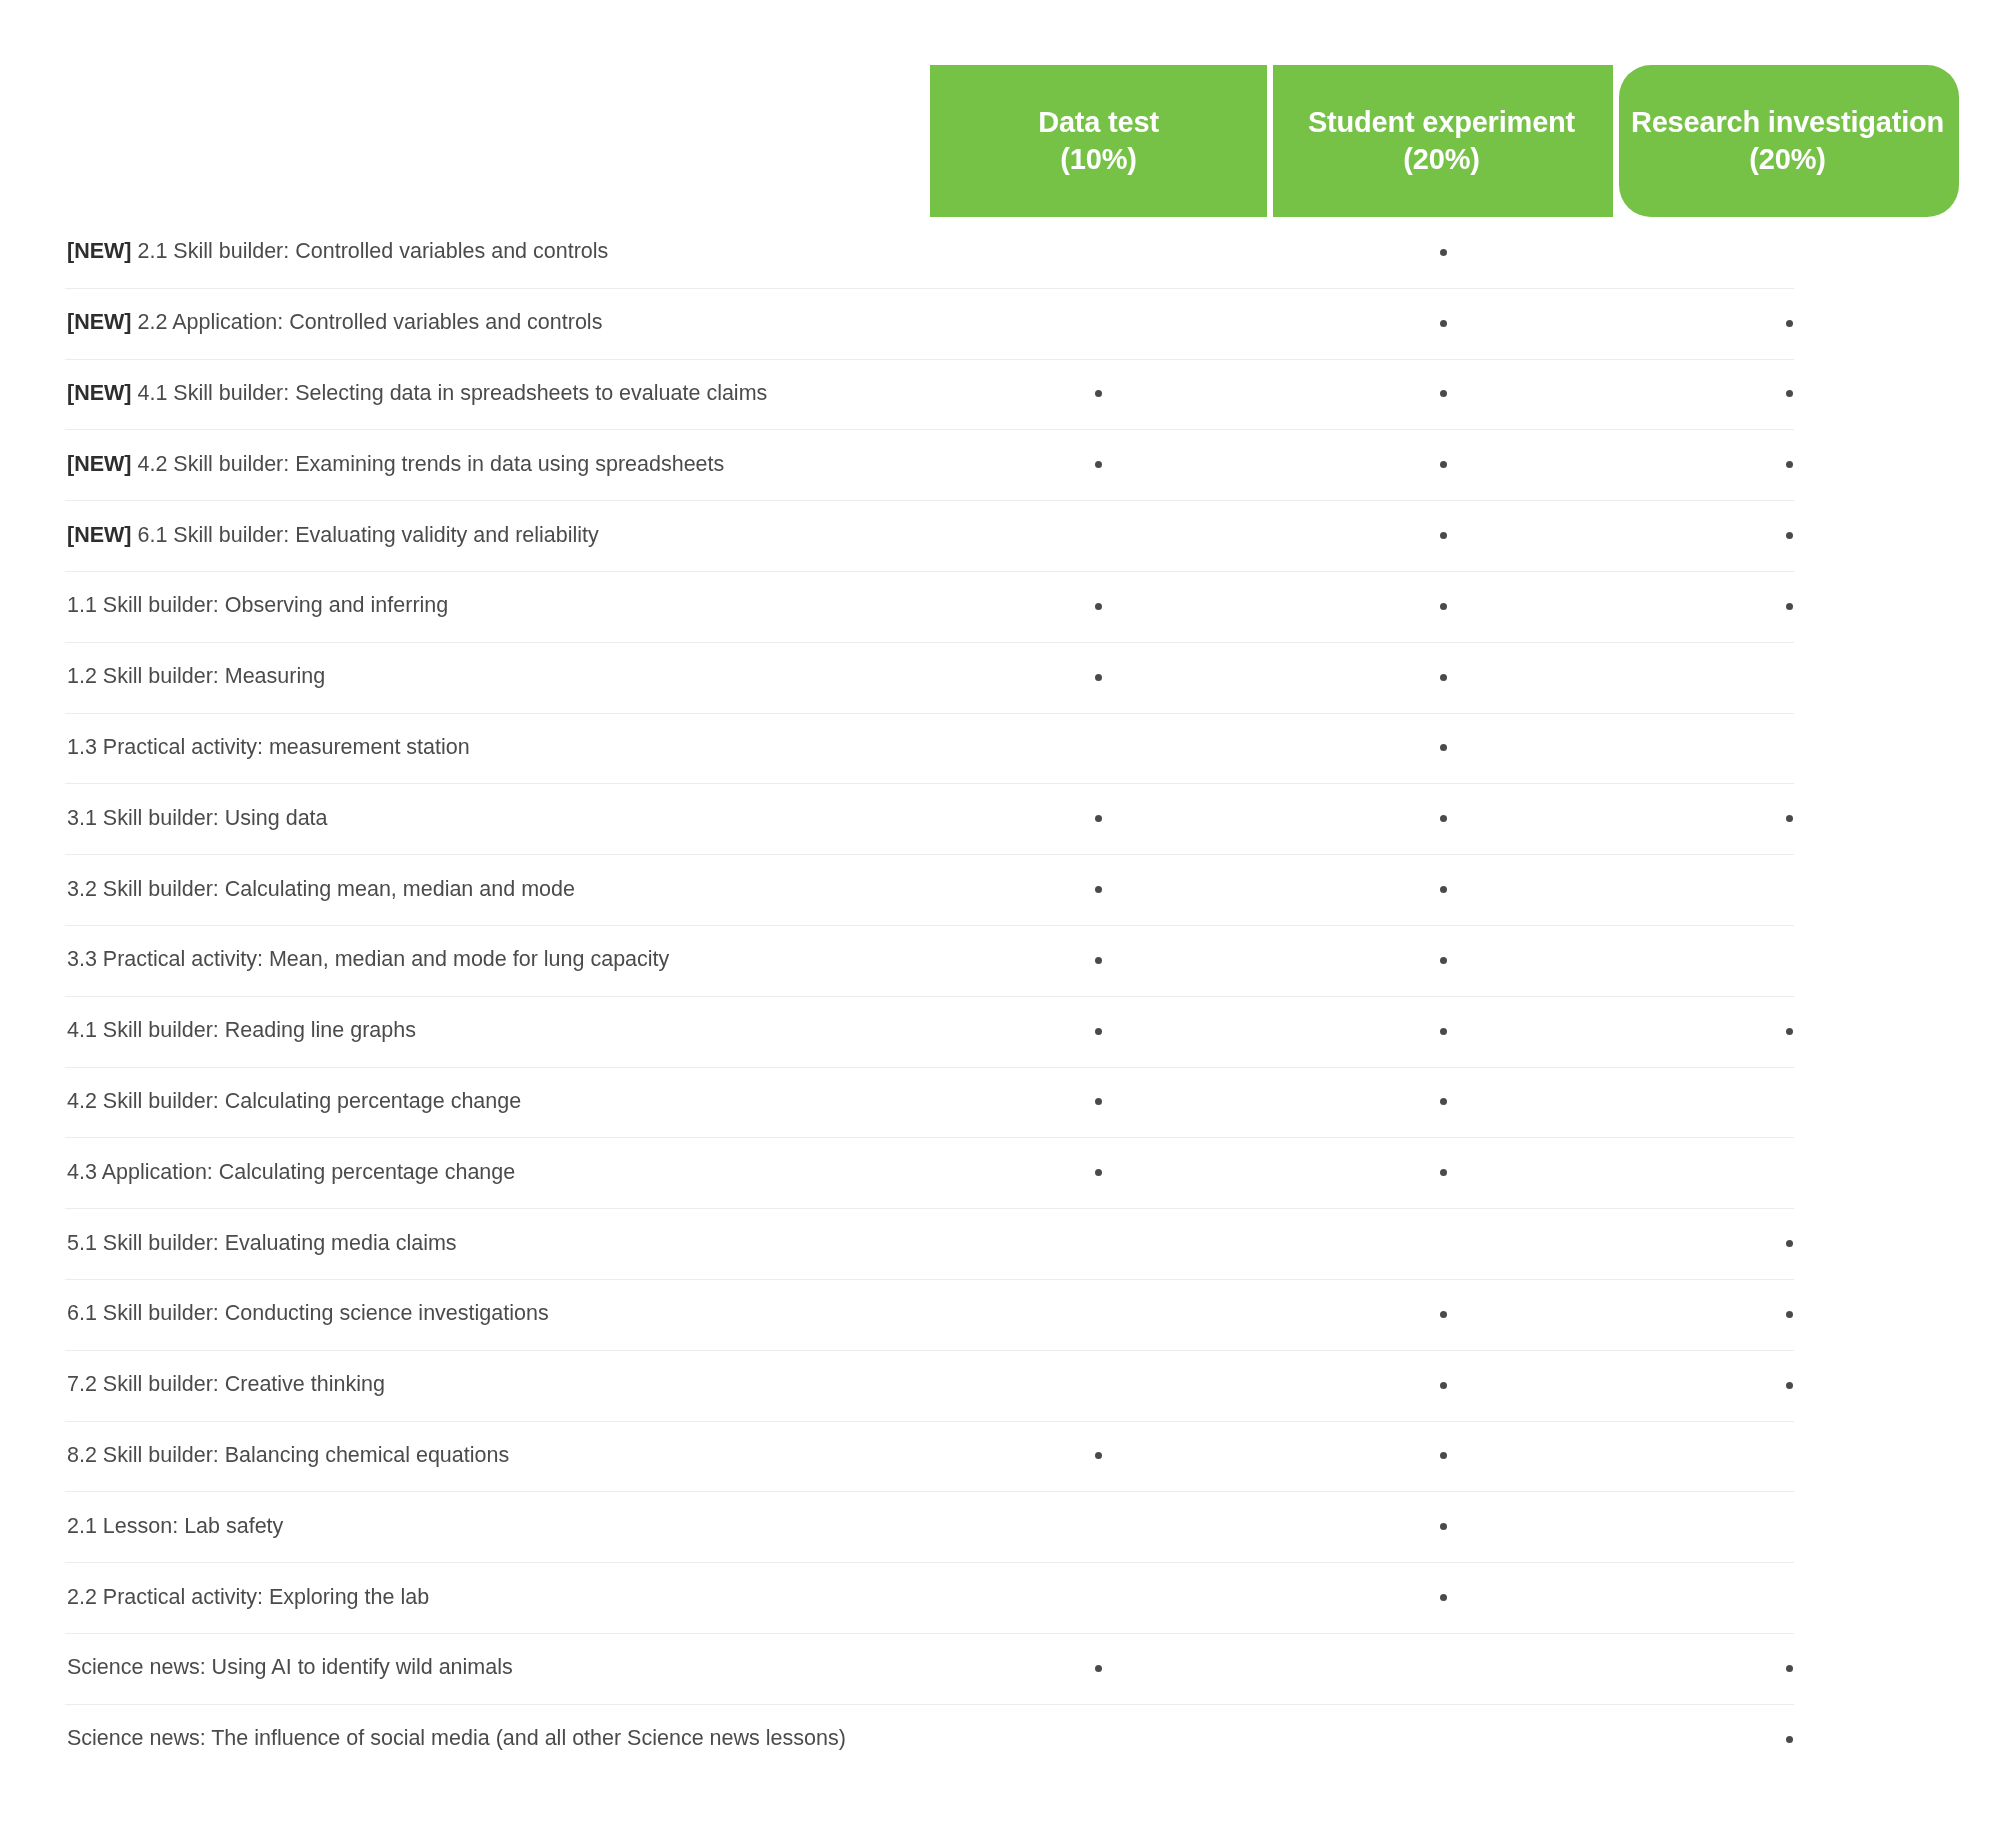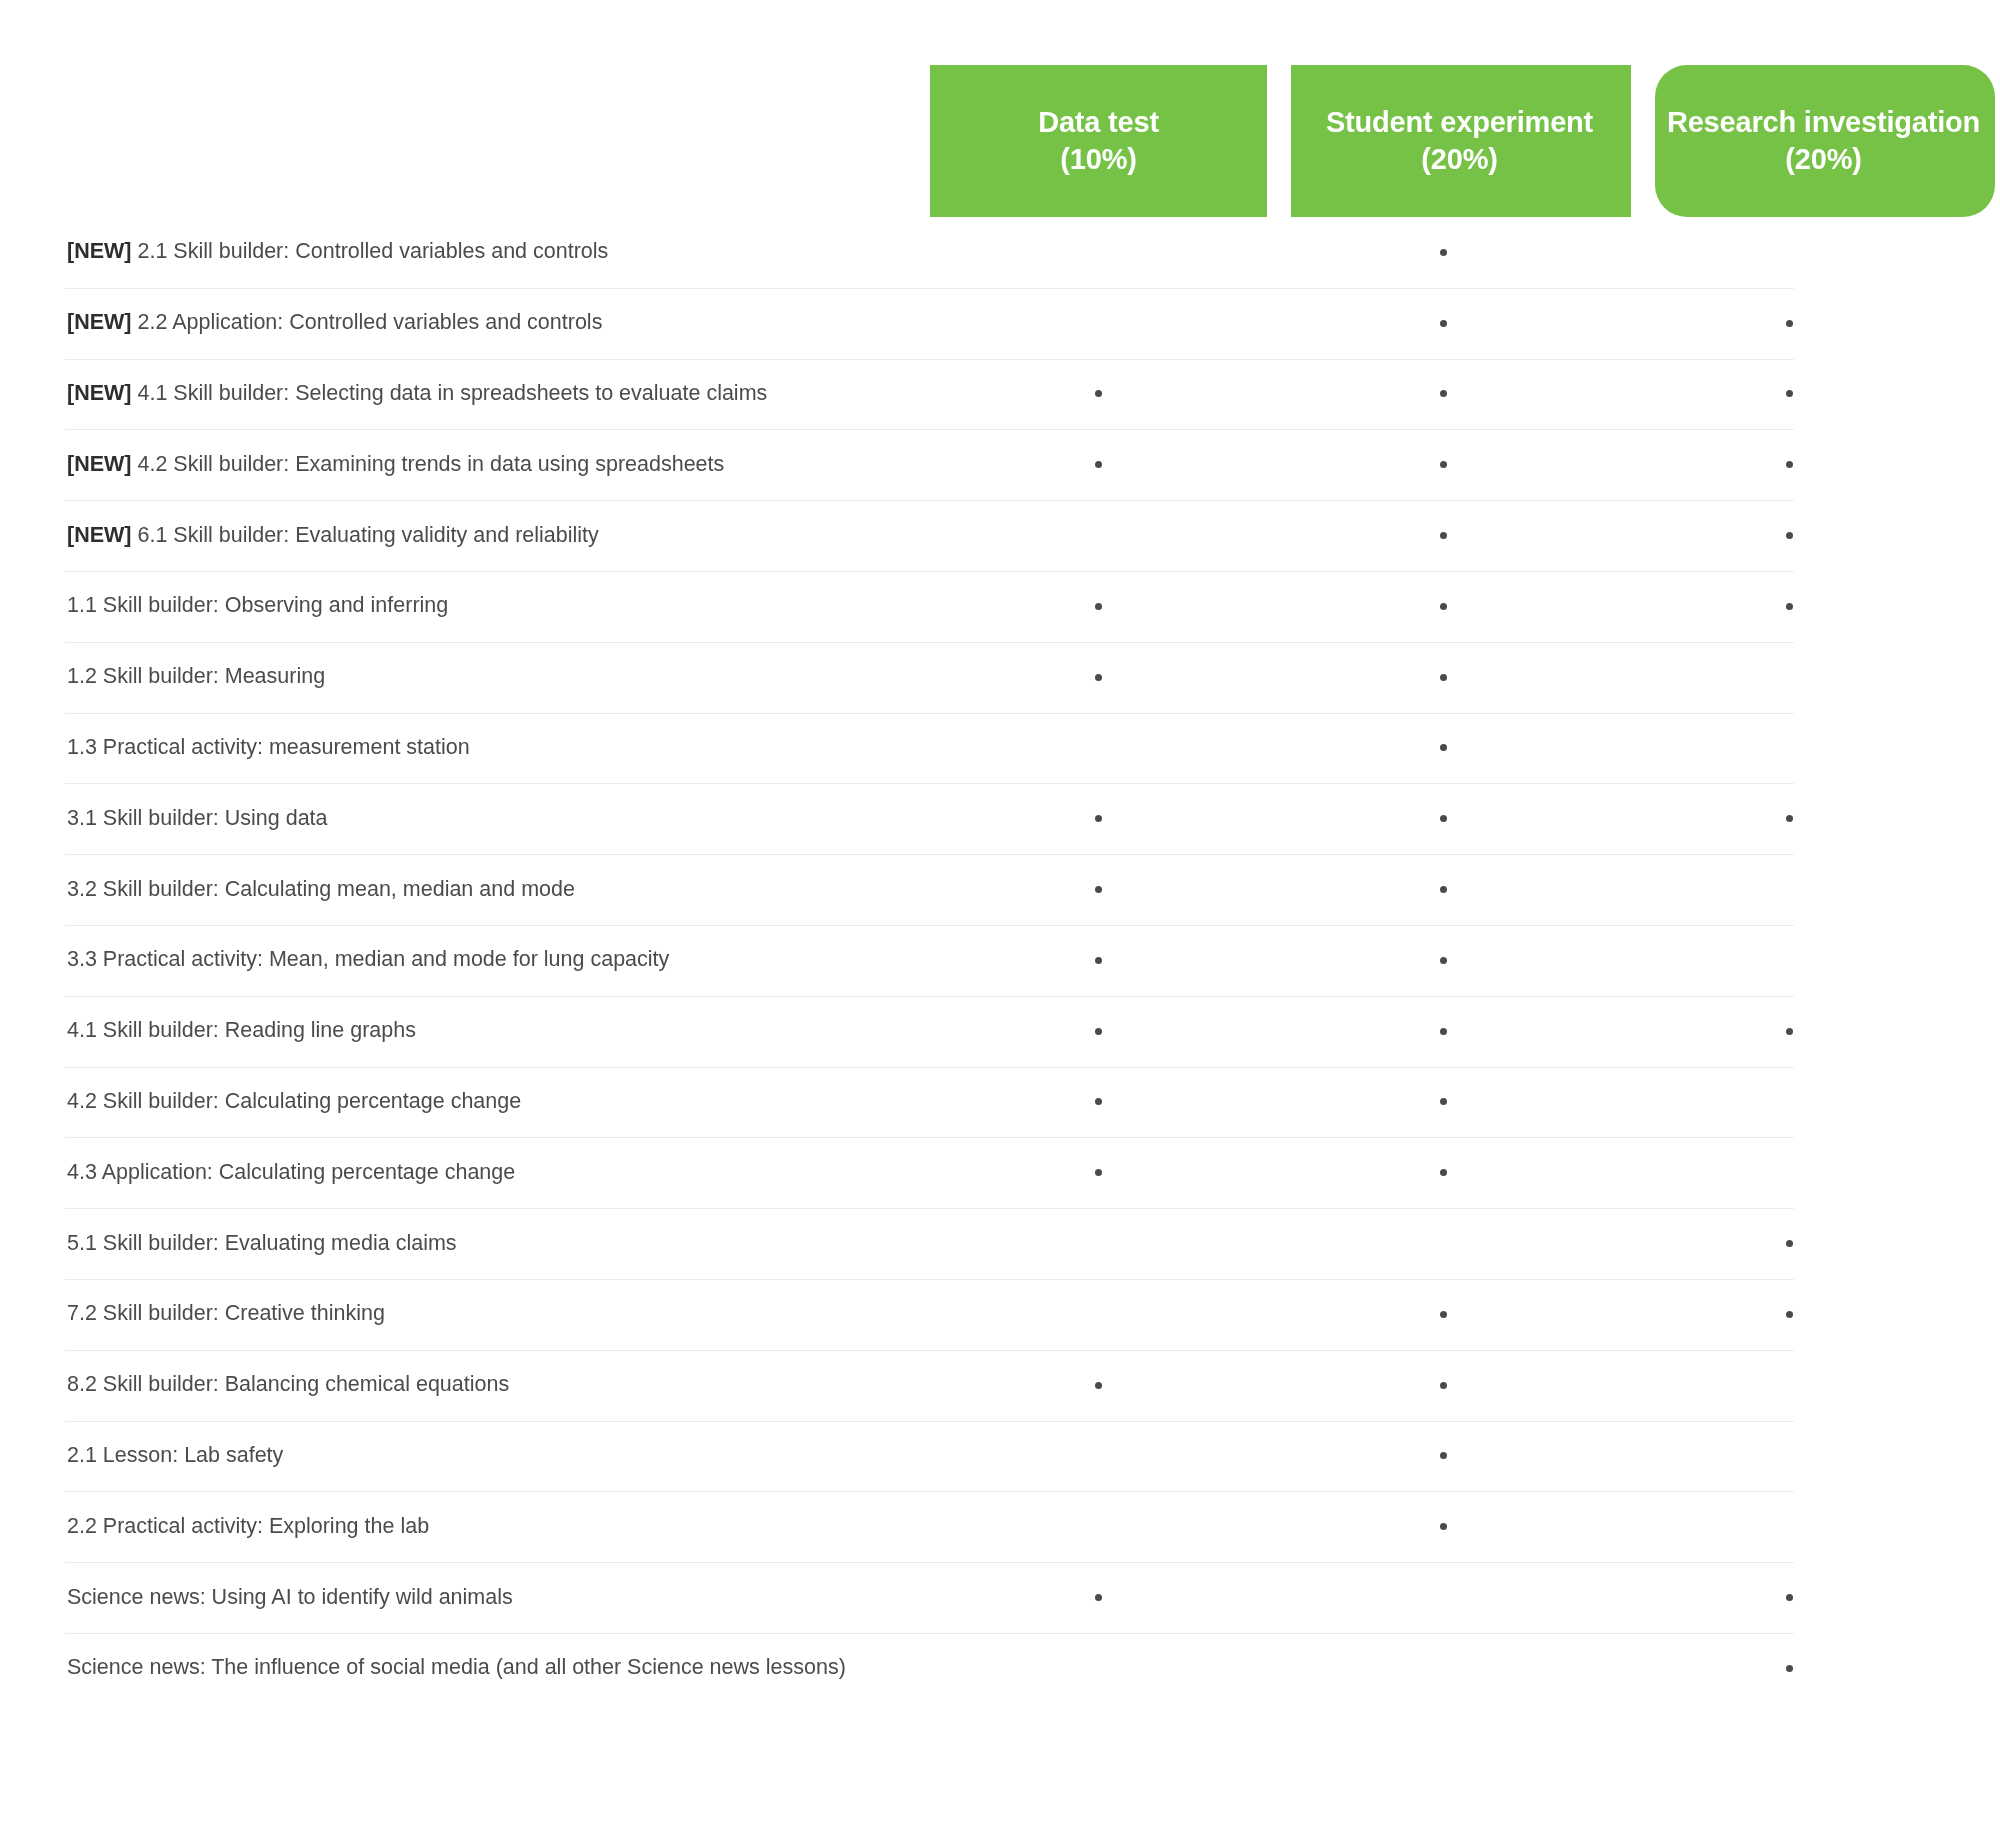--- a/index.html
+++ b/index.html
@@ -43,21 +43,21 @@
     font-size: 29px;
     line-height: 1.28;
     text-align: left;
     display: flex;
     flex-direction: column;
     align-items: center;
     justify-content: center;
     padding: 0 10px;
     letter-spacing: -0.2px;
   }
-  .header-cell + .header-cell { margin-left: 24px; padding-left: 7px; }
+  .header-cell + .header-cell { margin-left: 6px; padding-left: 7px; }
   .hc-1 { flex: 0 0 337px; }
   .hc-2 { flex: 0 0 340px; }
   .hc-3 { flex: 0 0 340px; border-radius: 32px; }
 
   .header-title { display: block; }
   .header-pct { display: block; }
 
   
   .rows {
     position: absolute;
@@ -314,20 +314,32 @@
           <span class="dot off"></span>
         </div>
         <div class="cell c-2">
           <span class="dot off"></span>
         </div>
         <div class="cell c-3">
           <span class="dot"></span>
         </div>
       </div>
       <div class="row">
+        <div class="row-label"><span>6.1 Skill builder: Conducting science investigations</span></div>
+        <div class="cell c-1">
+          <span class="dot off"></span>
+        </div>
+        <div class="cell c-2">
+          <span class="dot"></span>
+        </div>
+        <div class="cell c-3">
+          <span class="dot"></span>
+        </div>
+      </div>
+      <div class="row">
         <div class="row-label"><span>7.2 Skill builder: Creative thinking</span></div>
         <div class="cell c-1">
           <span class="dot off"></span>
         </div>
         <div class="cell c-2">
           <span class="dot"></span>
         </div>
         <div class="cell c-3">
           <span class="dot"></span>
         </div>

